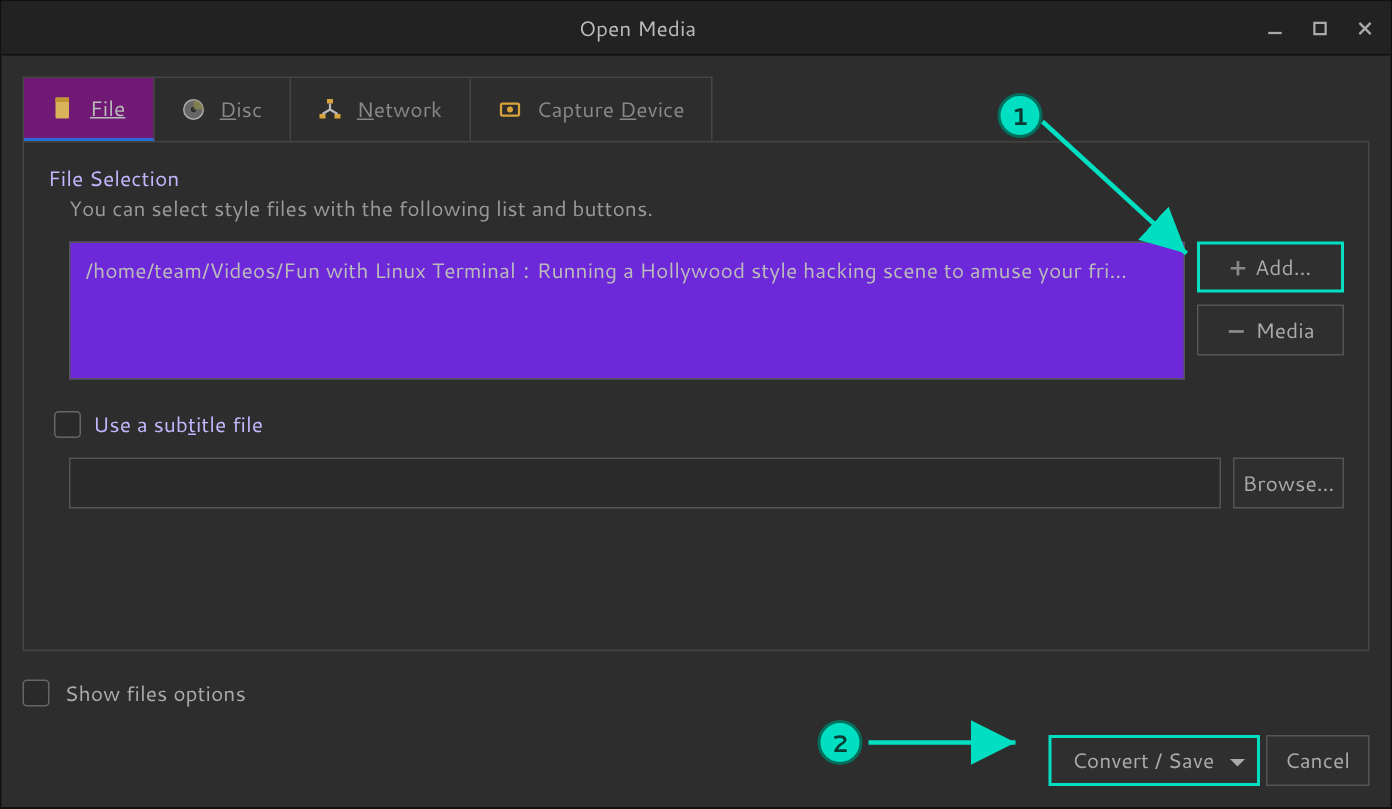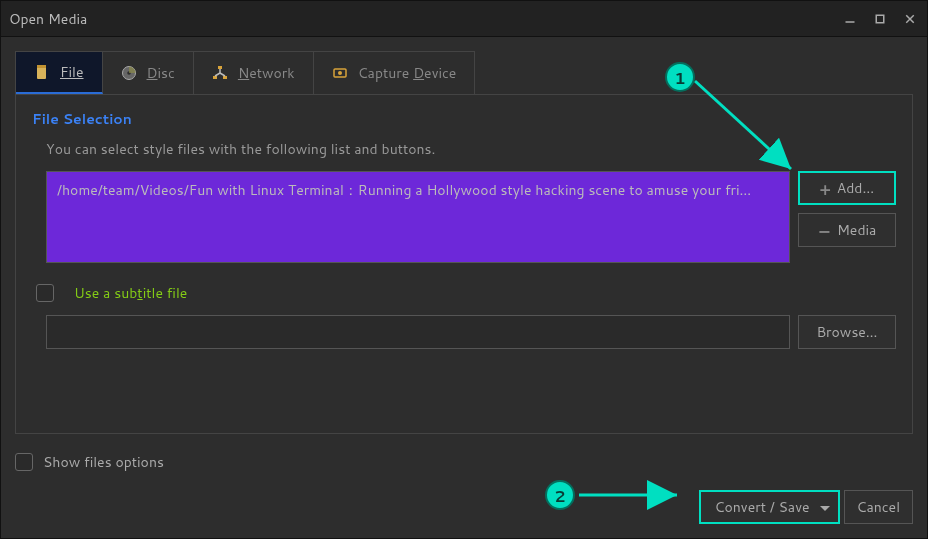--- a/index.html
+++ b/index.html
@@ -14,21 +14,21 @@
   .titlebar {
     display: flex;
     align-items: center;
     height: 36px;
     background: #222;
     border-bottom: 1px solid #111;
     padding: 0 8px;
   }
   .titlebar .title {
     flex: 1;
-    text-align: left;
+    text-align: center;
     color: #bbb;
     font-weight: 500;
     font-size: 14px;
   }
   .titlebar .controls { display: flex; gap: 12px; margin-left: auto; }
   .titlebar .controls span {
     width: 18px; height: 18px;
     display: inline-flex; align-items: center; justify-content: center;
     color: #aaa; font-size: 14px;
   }
@@ -47,35 +47,34 @@
     display: flex; align-items: center; gap: 10px;
     padding: 10px 18px;
     color: #888;
     font-size: 14px;
     border-right: 1px solid #444;
   }
   .tab:last-child { border-right: none; }
   .tab.active {
     color: #bbb;
     border-bottom: 2px solid #2a6cd6;
-    background: #0f172a;
+    background: #701a75;
   }
   .tab .ticon { width: 16px; height: 16px; display: inline-block; }
   .underline { text-decoration: underline; }
   .panel {
     border: 1px solid #444;
     padding: 14px 16px 16px 16px;
     height: 340px;
     position: relative;
   }
   .section-title {
-    color: #3b82f6;
-    font-weight: 700;
-    font-size: 14px;
-    margin-bottom: 10px;
+    color: #c4b5fd;
+    font-weight: 400;
+    font-size: 14px;
   }
   .help-text {
     color: #999;
     font-size: 14px;
     margin-left: 14px;
     margin-bottom: 12px;
   }
   .file-row {
     display: flex; gap: 8px;
     margin-left: 14px;
@@ -99,23 +98,23 @@
     display: inline-flex; align-items: center; justify-content: center; gap: 6px;
     color: #aaa;
     background: #2f2f2f;
     border: 1px solid #555;
     font-size: 14px;
     padding: 0 12px;
   }
   .btn.hl { border: 2px solid #00dfc1; }
   .icon-plus, .icon-minus { font-weight: 700; font-size: 16px; color: #888; }
   .checkbox-row {
-    display: flex; align-items: center; gap: 20px;
+    display: flex; align-items: center; gap: 8px;
     margin-left: 4px; margin-bottom: 12px;
-    color: #84cc16; font-size: 14px;
+    color: #c4b5fd; font-size: 14px;
   }
   .checkbox {
     width: 18px; height: 18px; border: 1px solid #666; border-radius: 3px;
     background: #2a2a2a;
   }
   .subtitle-row {
     display: flex; gap: 8px;
     margin-left: 14px;
   }
   .subtitle-input {
@@ -261,21 +260,21 @@
 
       <div class="checkbox-row">
         <span class="checkbox"></span>
         <span>
           <span>Use a sub</span><span class="underline">t</span><span>itle file</span>
         </span>
       </div>
 
       <div class="subtitle-row">
         <div class="subtitle-input"></div>
-        <div class="btn" style="width:98px">
+        <div class="btn" style="width:74px">
           <span>Browse…</span>
         </div>
       </div>
     </div>
 
     <div class="bottom-area">
       <div class="show-more">
         <span class="checkbox"></span>
         <span>Show files options</span>
       </div>

